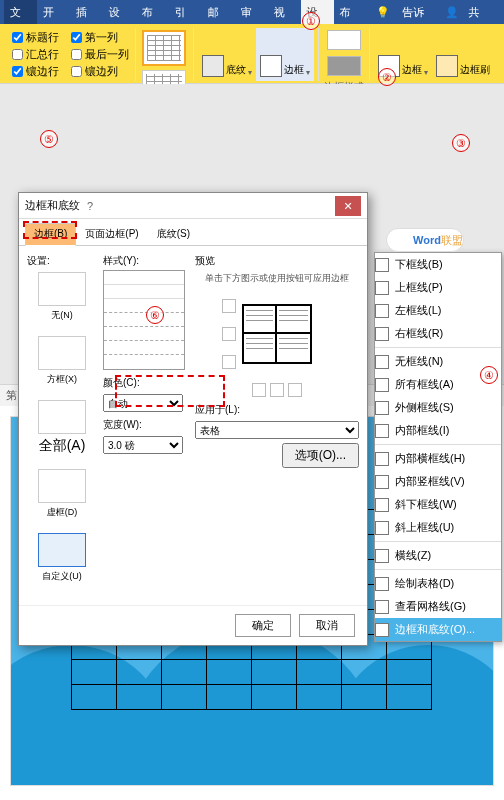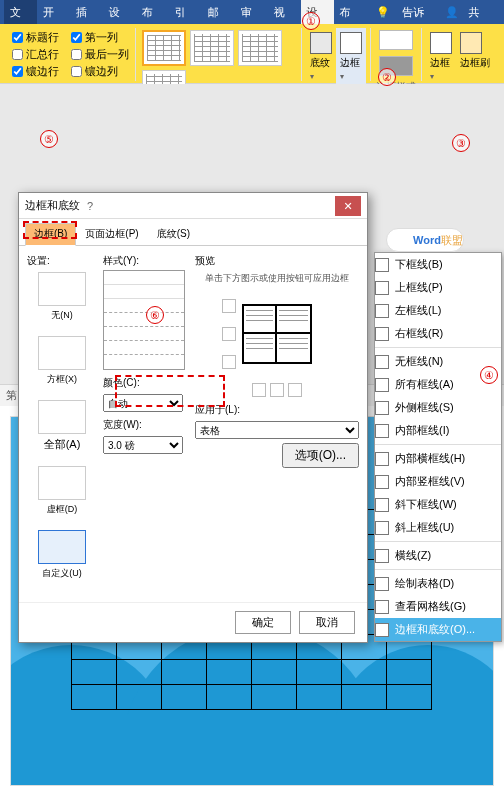--- a/index.html
+++ b/index.html
@@ -16,21 +16,21 @@
 .grp:last-child{border-right:none}
 .grp-body{display:flex;flex:1}
 .grp-label{font-size:10px;color:#666;margin-top:2px}
 .checks{display:flex;flex-direction:column;gap:2px;padding:2px}
 .checks label{display:flex;align-items:center;gap:3px;font-size:10px}
 .checks input{width:11px;height:11px}
 .col2{display:flex;gap:8px}
 .thumb{width:44px;height:36px;border:1px solid #ccc;background:#fff;position:relative;margin:2px}
 .thumb::before{content:"";position:absolute;inset:3px;background:repeating-linear-gradient(0deg,#999 0 1px,transparent 1px 5px),repeating-linear-gradient(90deg,#999 0 1px,transparent 1px 8px)}
 .thumb.sel{border:2px solid #f5a623}
-.vbtn{display:flex;flex-direction:column;align-items:flex-start;gap:2px;padding:4px;cursor:pointer;position:relative}
+.vbtn{display:flex;flex-direction:row;align-items:flex-end;gap:2px;padding:4px;cursor:pointer;position:relative}
 .vbtn .ico{width:22px;height:22px;border:1px solid #666;background:#fff}
 .vbtn .lbl{font-size:10px}
 .vbtn .dd{font-size:8px;color:#666}
 .rbtn{display:flex;flex-direction:column;align-items:center;padding:2px 4px;cursor:pointer}
 .rbtn .sw{width:34px;height:20px;background:#fff;border:1px solid #bbb}
 .rbtn .sw.color{background:#999}
 .bdmenu{position:absolute;right:2px;top:168px;width:128px;background:#fff;border:1px solid #999;box-shadow:2px 2px 6px rgba(0,0,0,0.3);z-index:10}
 .bdmenu .mi{display:flex;align-items:center;gap:6px;padding:4px 0;font-size:11px;cursor:pointer}
 .bdmenu .mi.hl{background:#4ab3e8;color:#fff}
 .bdmenu .mico{width:14px;height:14px;border:1px solid #777;background:#fff;flex-shrink:0}
@@ -217,21 +217,21 @@
           <div class="sbtn-wrap">
               <div class="sbtn"></div>
               <div style="font-size:9px">无(N)</div>
             </div>
           <div class="sbtn-wrap">
               <div class="sbtn"></div>
               <div style="font-size:9px">方框(X)</div>
             </div>
           <div class="sbtn-wrap">
               <div class="sbtn"></div>
-              <div style="font-size:11px">全部(A)</div>
+              <div style="font-size:14px">全部(A)</div>
             </div>
           <div class="sbtn-wrap">
               <div class="sbtn"></div>
               <div style="font-size:9px">虚框(D)</div>
             </div>
           <div class="sbtn-wrap">
               <div class="sbtn sel"></div>
               <div style="font-size:9px">自定义(U)</div>
             </div>
         </div>

